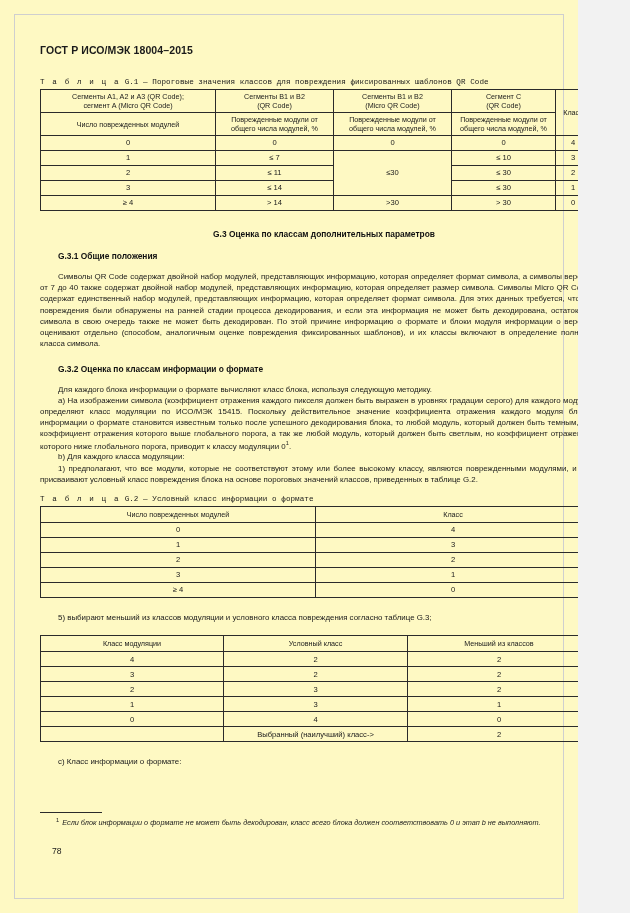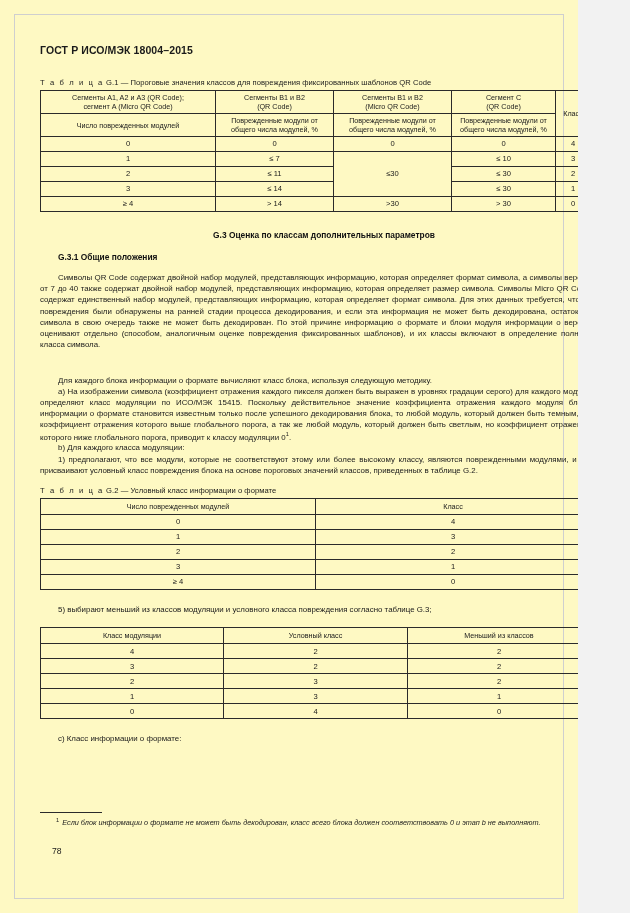--- a/index.html
+++ b/index.html
@@ -38,20 +38,21 @@
     font-weight: bold;
     letter-spacing: 0.1px;
     color: #1a1a1a;
     margin: 0 0 22px 0;
   }
   .table-caption {
     font-size: 7.6px;
     color: #1a1a1a;
     margin: 0 0 3px 0;
     letter-spacing: 0.05px;
+    font-family: Liberation Mono, monospace;
   }
   .table-caption .tword {
     letter-spacing: 1.6px;
   }
   table.gost {
     border-collapse: collapse;
     width: 550px;
     table-layout: fixed;
     font-size: 7.2px;
     color: #1a1a1a;
@@ -250,20 +251,23 @@
     <div style="padding-left:18px;">
       <div class="section-h">G.3.1 Общие положения</div>
     </div>
 
     <div class="sp-10"></div>
 
     <p class="body">Символы QR Code содержат двойной набор модулей, представляющих информацию, которая определяет формат символа, а символы версии от 7 до 40 также содержат двойной набор модулей, представляющих информацию, которая определяет размер символа. Символы Micro QR Code содержат единственный набор модулей, представляющих информацию, которая определяет формат символа. Для этих данных требуется, чтобы повреждения были обнаружены на ранней стадии процесса декодирования, и если эта информация не может быть декодирована, остаток от символа в свою очередь также не может быть декодирован. По этой причине информацию о формате и блоки модуля информации о версии оценивают отдельно (способом, аналогичным оценке повреждения фиксированных шаблонов), и их классы включают в определение полного класса символа.</p>
 
     <div class="sp-14"></div>
 
+    <div style="padding-left:18px;">
+      <div class="section-h">G.3.2 Оценка по классам информации о формате</div>
+    </div>
 
     <div class="sp-10"></div>
 
     <p class="body">Для каждого блока информации о формате вычисляют класс блока, используя следующую методику.</p>
 
     <p class="body"><span>а) На изображении символа (коэффициент отражения каждого пикселя должен быть выражен в уровнях градации серого) для каждого модуля определяют класс модуляции по ИСО/МЭК 15415. Поскольку действительное значение коэффициента отражения каждого модуля блока информации о формате становится известным только после успешного декодирования блока, то любой модуль, который должен быть темным, но коэффициент отражения которого выше глобального порога, а так же любой модуль, который должен быть светлым, но коэффициент отражения которого ниже глобального порога, приводит к классу модуляции 0</span><sup>1</sup><span>.</span></p>
 
     <p class="body">b) Для каждого класса модуляции:</p>
 
     <p class="body">1) предполагают, что все модули, которые не соответствуют этому или более высокому классу, являются поврежденными модулями, и им присваивают условный класс повреждения блока на основе пороговых значений классов, приведенных в таблице G.2.</p>
@@ -349,20 +353,25 @@
         <tr>
           <td>1</td>
           <td>3</td>
           <td>1</td>
         </tr>
         <tr>
           <td>0</td>
           <td>4</td>
           <td>0</td>
         </tr>
+        <tr>
+          <td></td>
+          <td>Выбранный (наилучший) класс-&gt;</td>
+          <td>2</td>
+        </tr>
       </tbody>
     </table>
 
     <div class="sp-14"></div>
 
     <p class="body">c) Класс информации о формате:</p>
 
   </div>
 
   <div class="footnote-wrap">

